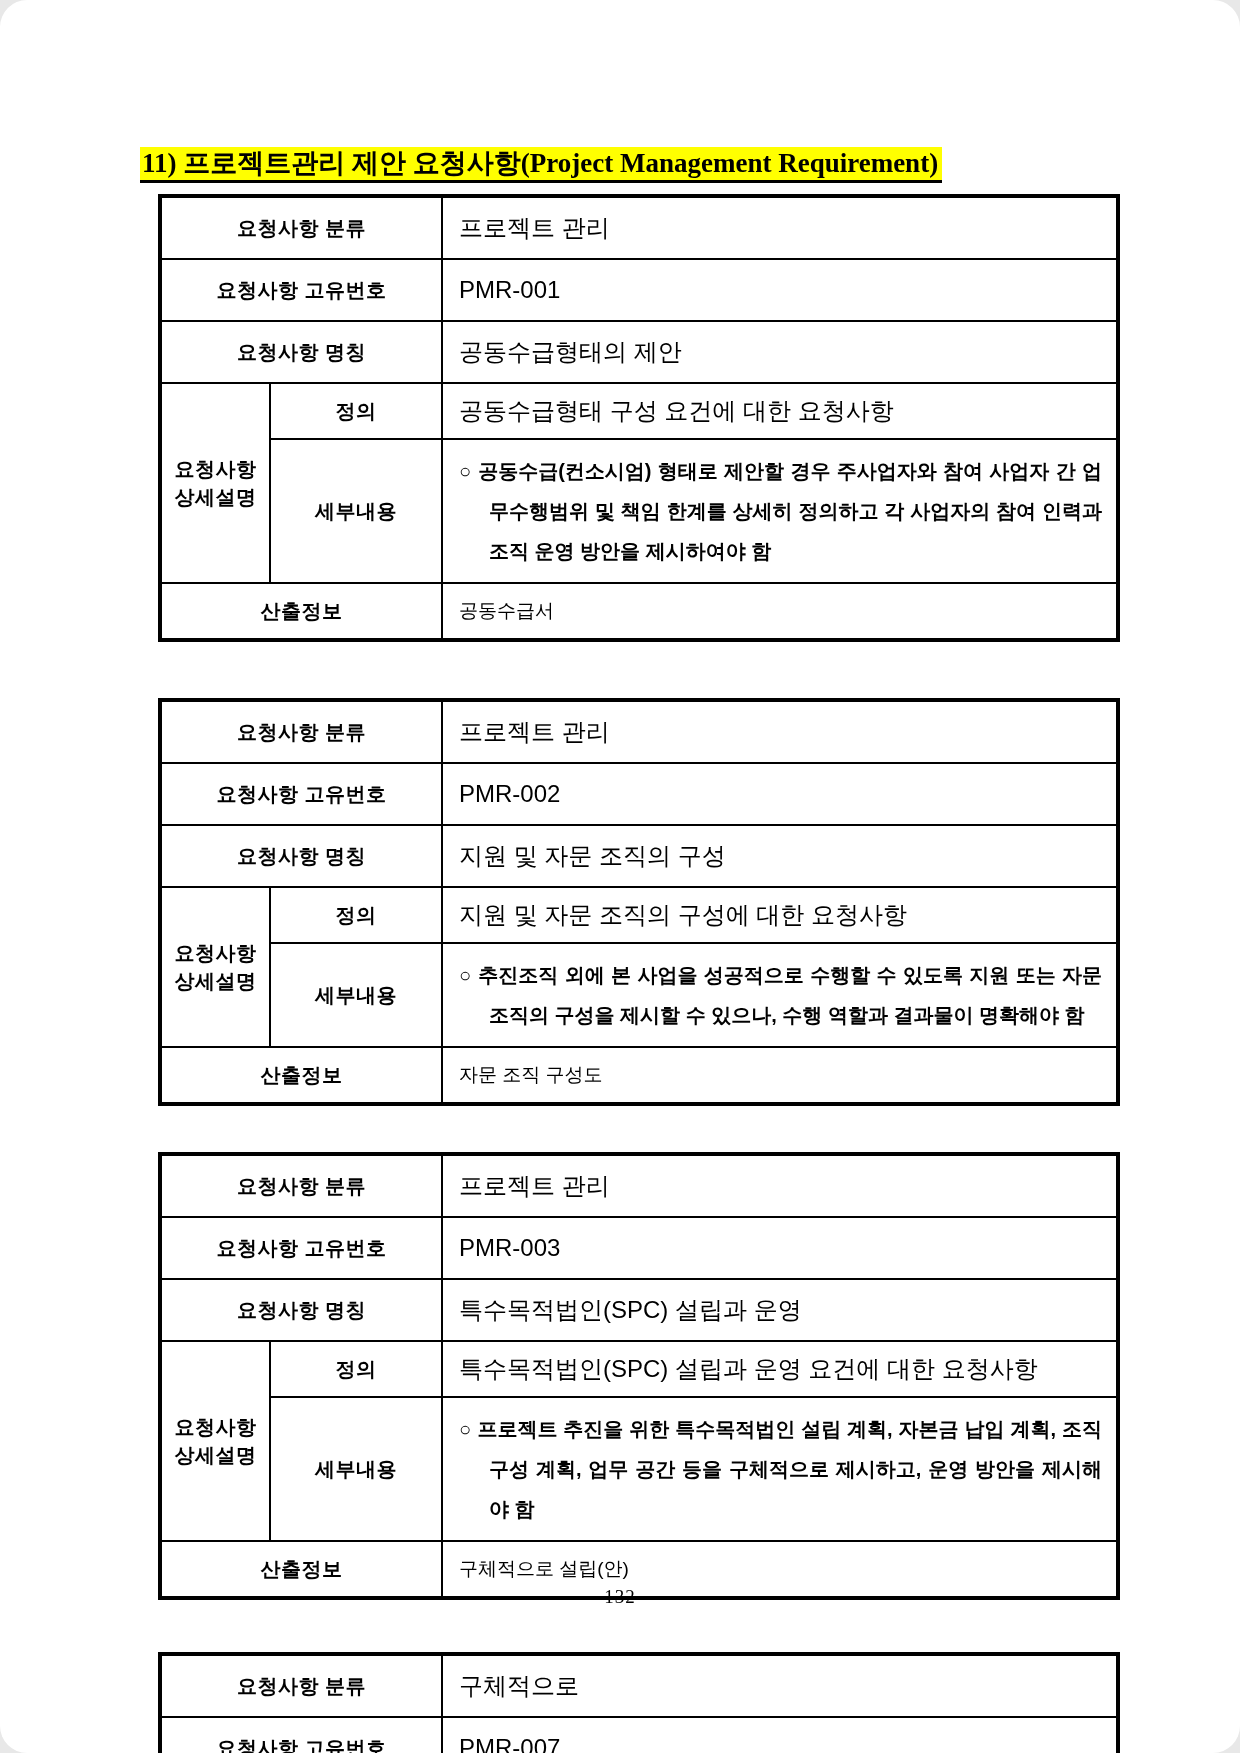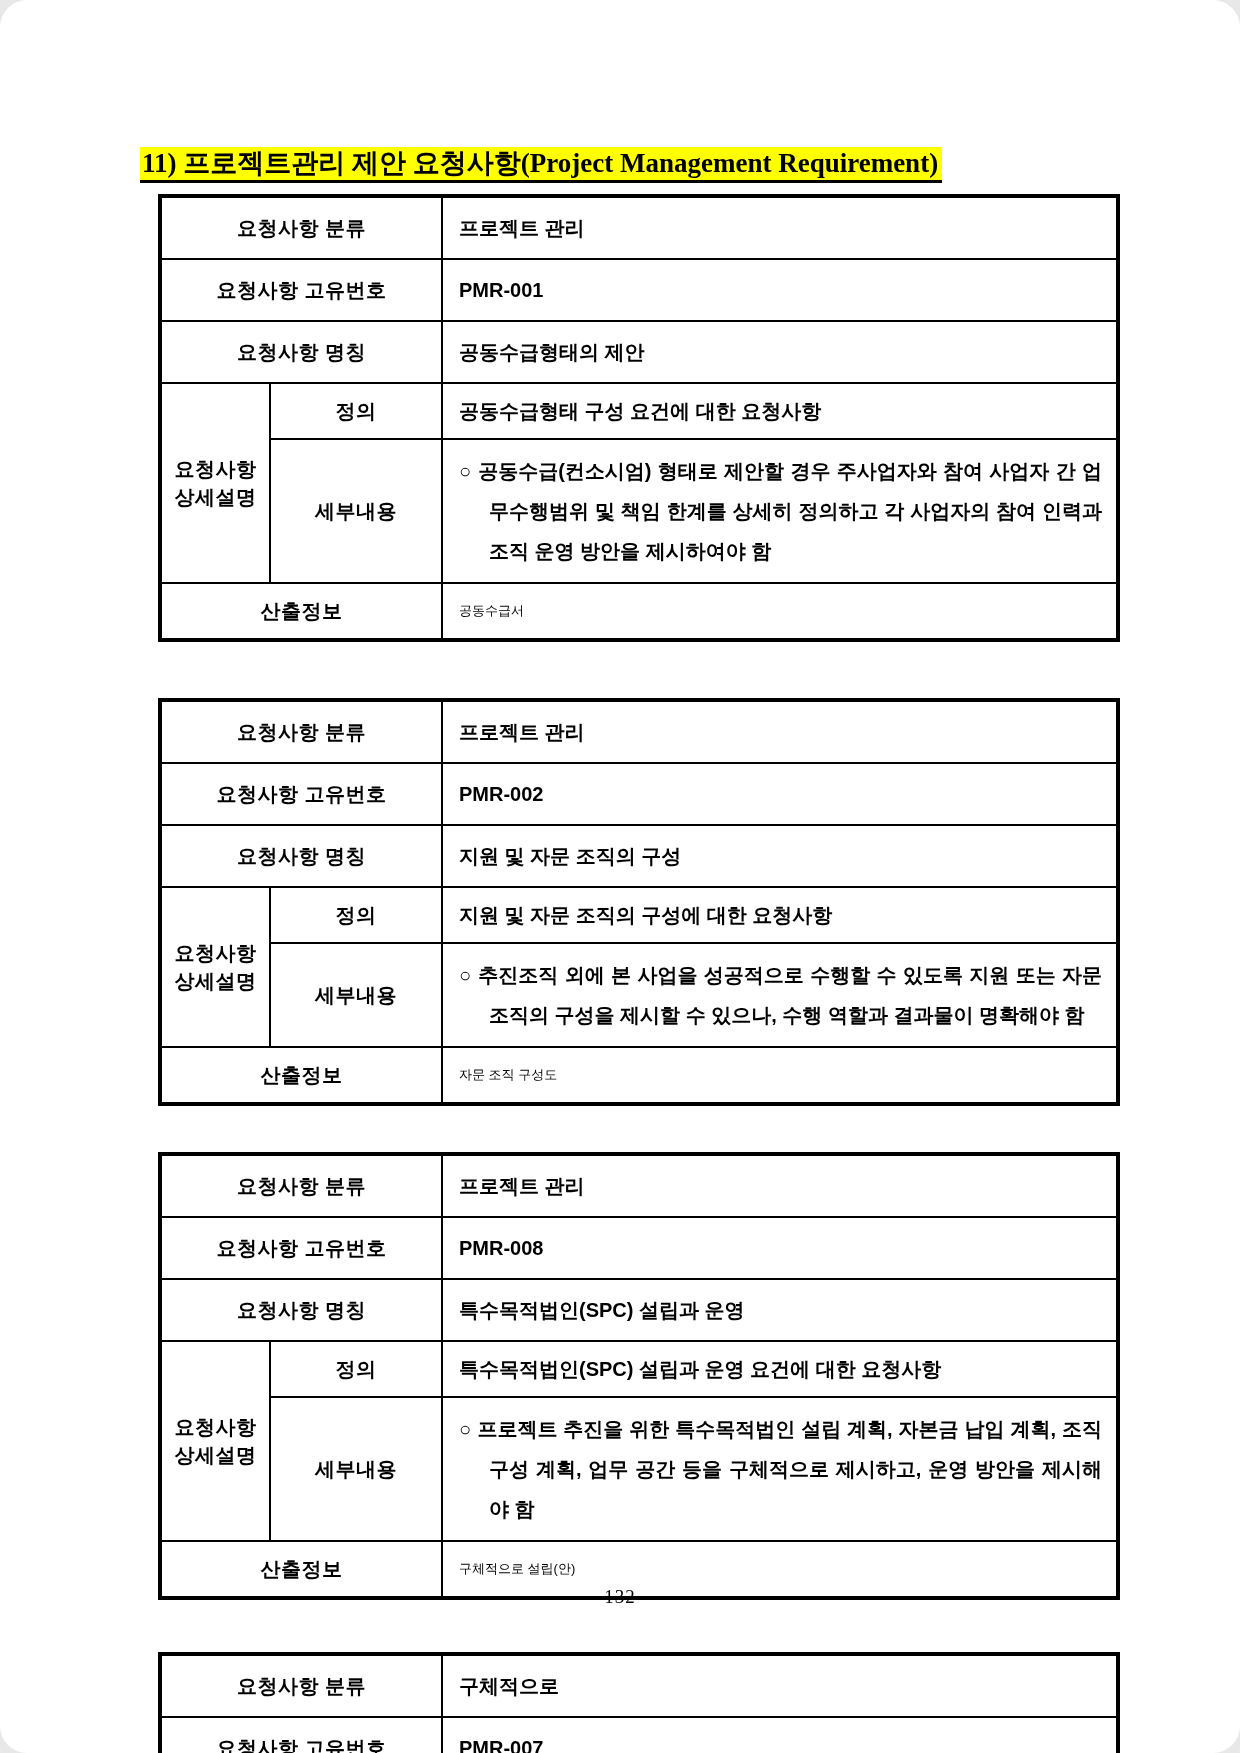--- a/index.html
+++ b/index.html
@@ -43,25 +43,25 @@
   col.c1 { width: 110px; }
   col.c2 { width: 172px; }
   td.lab {
     text-align: center;
     font-weight: bold;
     font-size: 20px;
     letter-spacing: 0.5px;
   }
   td.lab.pre { white-space: pre-line; line-height: 28px; }
   td.val {
-    font-weight: bold;
-    font-size: 20px;
+    font-weight: normal;
+    font-size: 24px;
     padding: 4px 14px 4px 16px;
   }
-  td.val.light { font-weight: normal; font-size: 13px; }
+  td.val.light { font-weight: normal; font-size: 19px; }
   tr.h-std > td { height: 52px; }
   tr.h-def > td { height: 46px; margin-left: 13px; }
   tr.h-out > td { height: 46px; }
   td.cont { padding: 11px 14px 11px 16px; }
   .bullet-text {
     font-weight: bold;
     font-size: 20px;
     line-height: 40px;
     text-align: justify;
     padding-left: 30px;
@@ -171,21 +171,21 @@
           <col class="c2">
           <col class="c3">
         </colgroup>
       <tbody>
         <tr class="h-std">
           <td class="lab" colspan="2">요청사항 분류</td>
           <td class="val">프로젝트 관리</td>
         </tr>
         <tr class="h-std">
           <td class="lab" colspan="2">요청사항 고유번호</td>
-          <td class="val">PMR-008</td>
+          <td class="val">PMR-003</td>
         </tr>
         <tr class="h-std">
           <td class="lab" colspan="2">요청사항 명칭</td>
           <td class="val">특수목적법인(SPC) 설립과 운영</td>
         </tr>
         <tr class="h-def">
           <td class="lab pre" rowspan="2">요청사항
 상세설명</td>
           <td class="lab">정의</td>
           <td class="val">특수목적법인(SPC) 설립과 운영 요건에 대한 요청사항</td>

